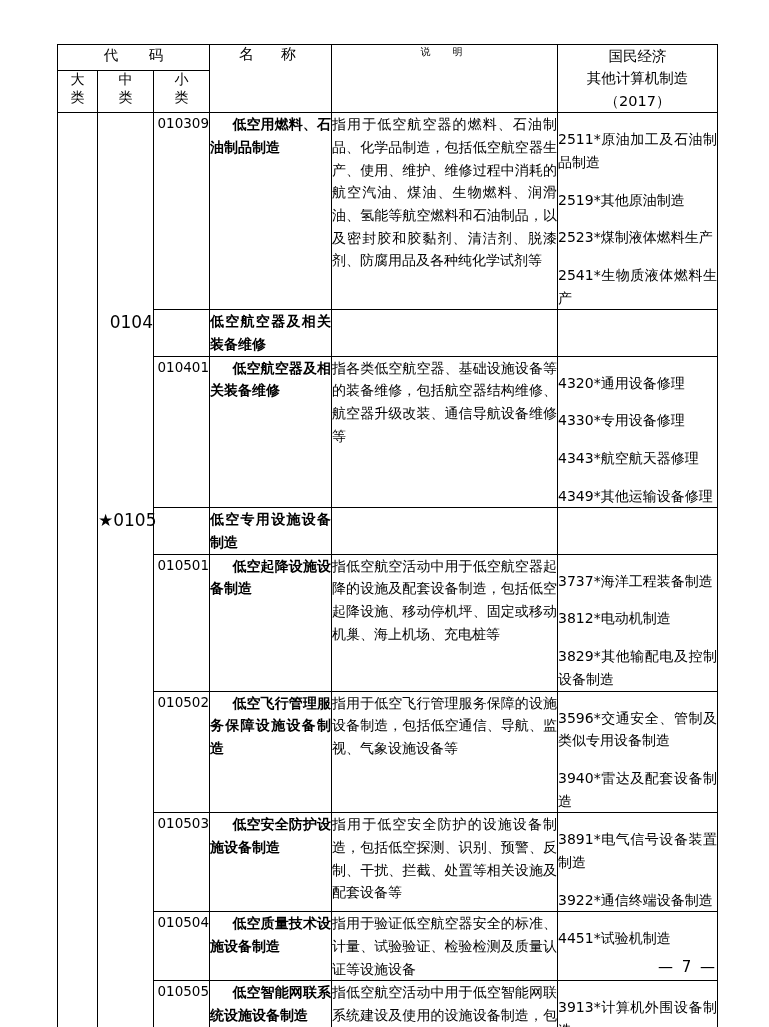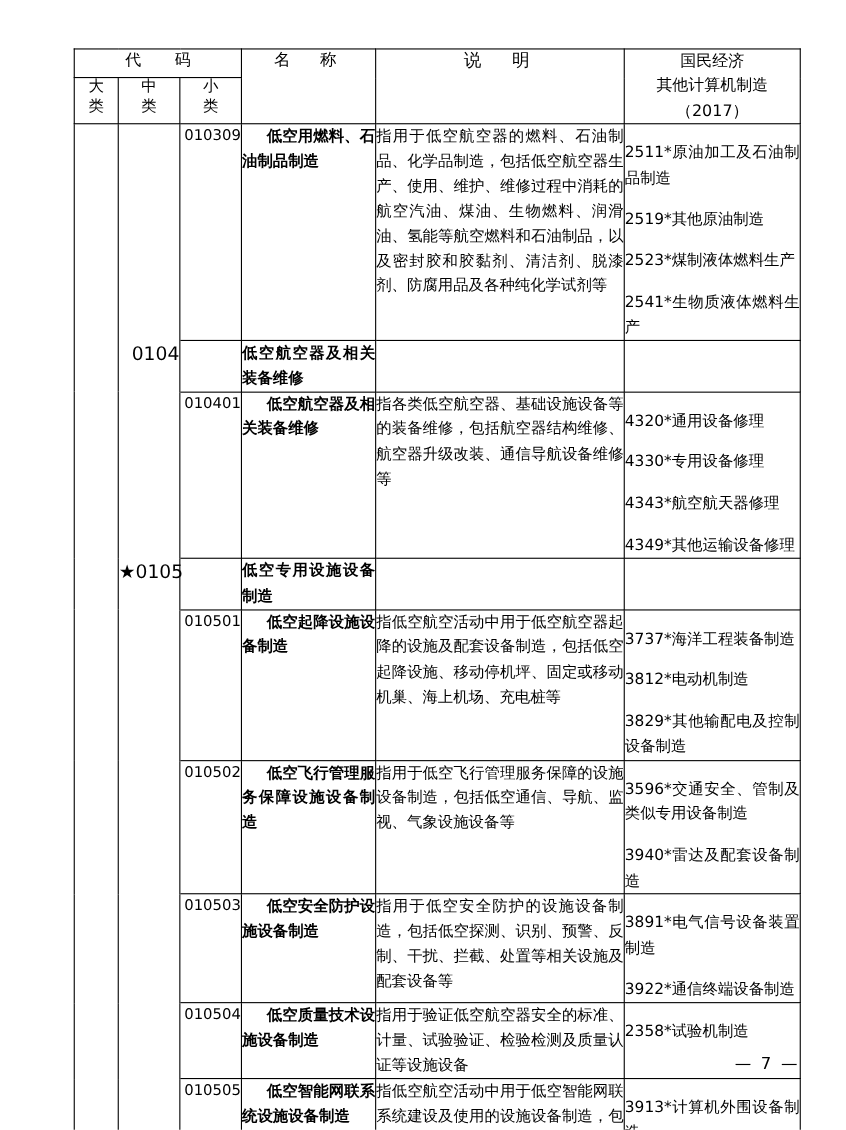--- a/index.html
+++ b/index.html
@@ -11,21 +11,21 @@
   body {
     width: 769px;
     height: 1027px;
     font-family: "DejaVu Sans", "Liberation Sans", sans-serif;
     color: #000000;
     position: relative;
     overflow: hidden;
   }
   .page {
     position: absolute;
-    left: 12px; top: 0;
+    left: 2px; top: 0;
     width: 686px;
     height: 1027px;
   }
   table.main {
     position: absolute;
     left: 55px;
     top: 44px;
     width: 660px;
     border-collapse: collapse;
     table-layout: fixed;
@@ -54,21 +54,21 @@
     padding: 5px 2px 6px 2px;
   }
   .hd-name {
     text-align: center;
     font-size: 15px;
     letter-spacing: 6px;
     padding-left: 6px;
   }
   .hd-desc {
     text-align: center;
-    font-size: 16px;
+    font-size: 10px;
     letter-spacing: 6px;
     padding-left: 6px;
   }
   .hd-gm {
     text-align: center;
     font-size: 14.5px;
     line-height: 1.55;
     padding: 3px 2px;
     margin-top: 36px;
   }
@@ -259,21 +259,21 @@
         </td>
       </tr>
 
       <tr>
         <td class="c-big nb-top nb-bottom"></td>
         <td class="c-mid nb-top nb-bottom"></td>
         <td class="c-small">010504</td>
         <td class="c-name indent">低空质量技术设施设备制造</td>
         <td class="c-desc">指用于验证低空航空器安全的标准、计量、试验验证、检验检测及质量认证等设施设备</td>
         <td class="c-gm">
-          <span class="gm-line">2358*试验机制造</span>
+          <span class="gm-line">4451*试验机制造</span>
         </td>
       </tr>
 
       <tr>
         <td class="c-big nb-top"></td>
         <td class="c-mid nb-top"></td>
         <td class="c-small">010505</td>
         <td class="c-name indent">低空智能网联系统设施设备制造</td>
         <td class="c-desc">指低空航空活动中用于低空智能网联系统建设及使用的设施设备制造，包括低空用数据存储、算力、国民经济、展示等设施设备和信息系统等</td>
         <td class="c-gm">

